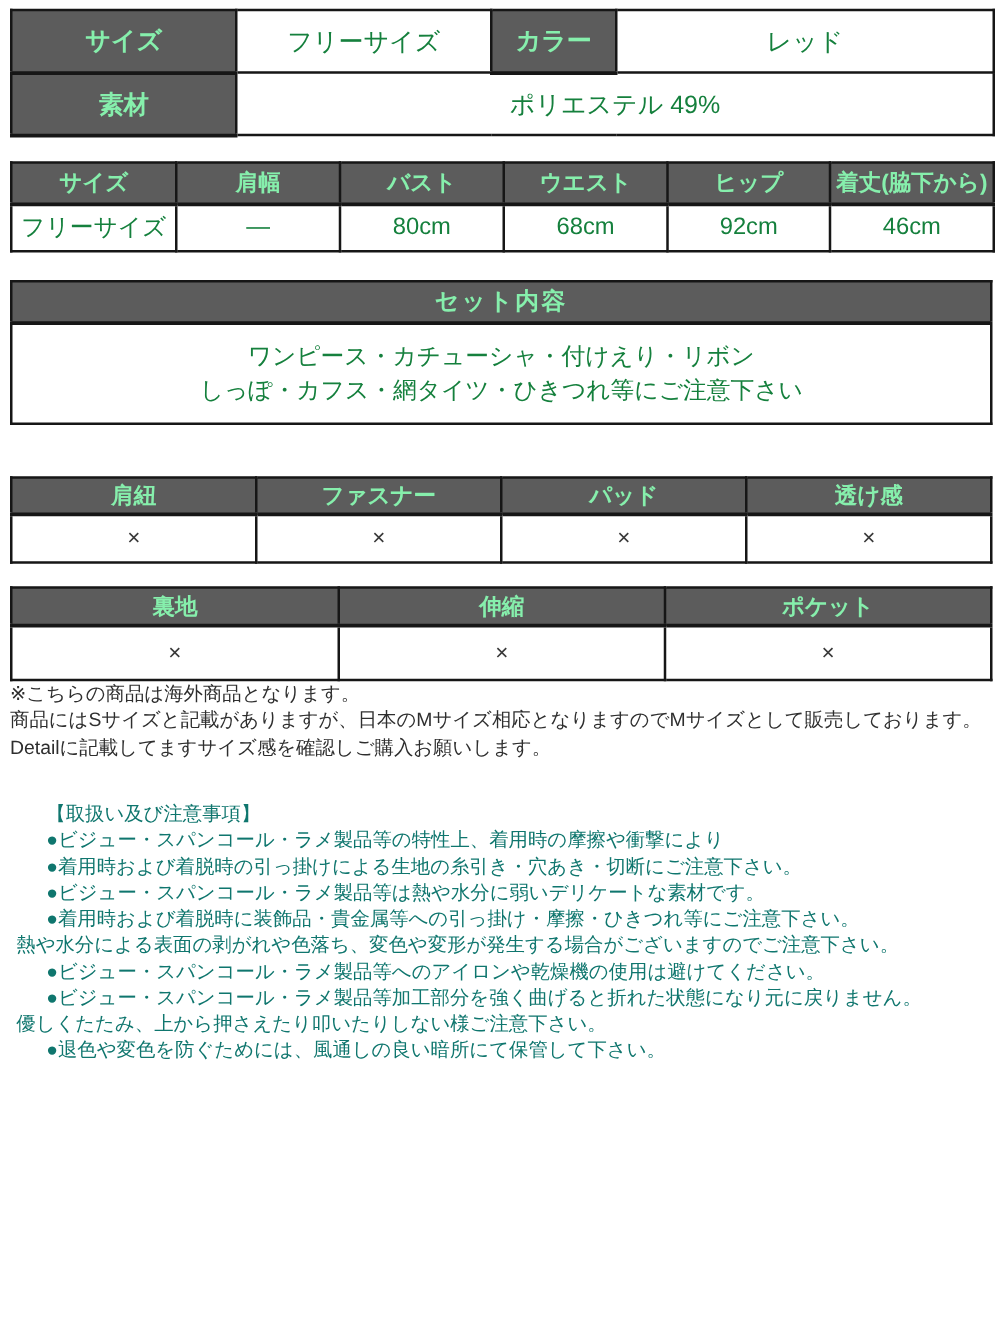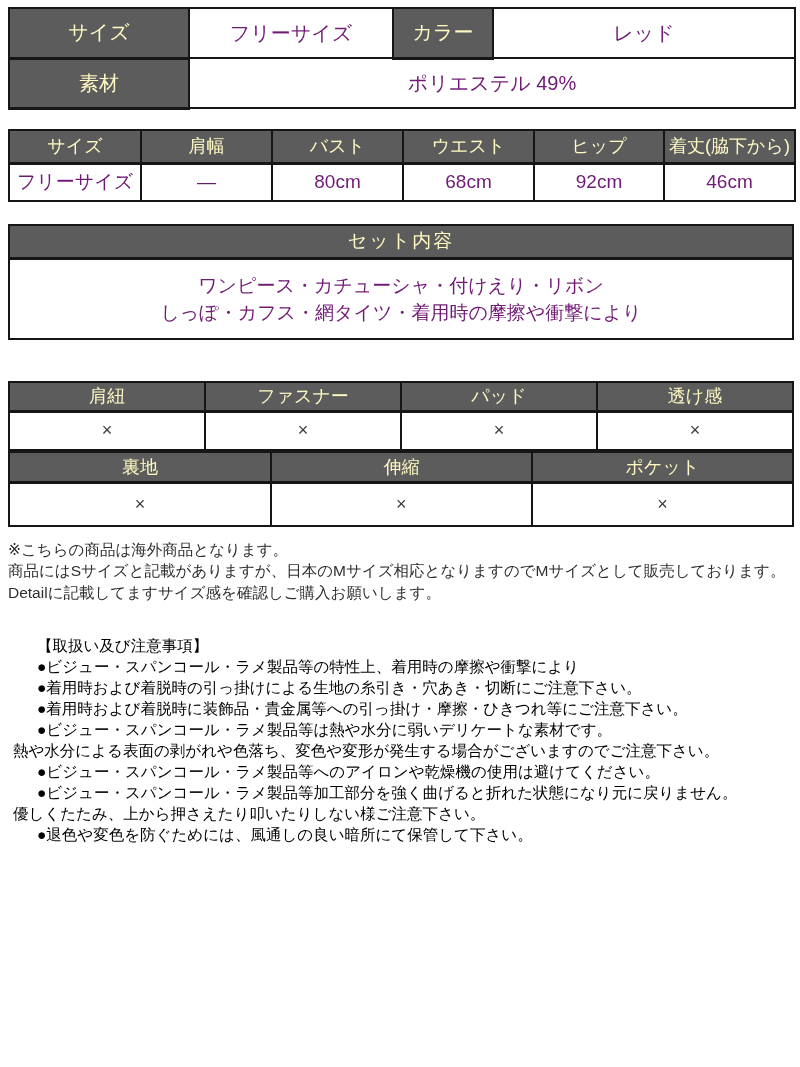--- a/index.html
+++ b/index.html
@@ -8,50 +8,50 @@
     width: 800px; height: 1067px;
     font-family: "Liberation Sans", "DejaVu Sans", sans-serif;
     color: #333333;
     overflow: hidden;
   }
   .wrap { padding: 7px 6px 0 8px; }
 
   table { border-collapse: collapse; width: 786px; table-layout: fixed; }
   th, td { border: 2px solid #161616; text-align: center; vertical-align: middle; }
   th {
-    background: #5c5c5c; color: #fef9c3;
-    font-weight: 400; font-size: 19px;
+    background: #5c5c5c; color: #86efac;
+    font-weight: 700; font-size: 19px;
     border-bottom-width: 3px;
   }
-  td { background: #ffffff; color: #701a75; }
+  td { background: #ffffff; color: #15803d; }
 
   
   .spec-table td, .spec-table th { height: 50px; font-size: 20px; }
 
   
   .measure-table { margin-top: 19px; }
   .measure-table th { height: 34px; font-size: 18px; }
   .measure-table td { height: 37px; font-size: 19px; }
 
   
   .set-table { margin-top: 22px; padding-left: 31px; }
   .set-table th { height: 34px; font-size: 19px; letter-spacing: 2px; }
   .set-table td { height: 80px; font-size: 19px; line-height: 27px; border-radius: 17px; }
 
   
   .feat-a { margin-top: 41px; }
   .feat-a th { height: 30px; font-size: 18px; }
   .feat-a td { height: 38px; font-size: 18px; color: #3a3a3a; }
-  .feat-b { margin-top: 0; }
+  .feat-b { margin-top: 18px; }
   .feat-b th { height: 31px; font-size: 18px; }
   .feat-b td { height: 43px; font-size: 18px; color: #3a3a3a; }
 
   
-  .notes { margin-top: 12px; font-size: 15.5px; line-height: 21.5px; color: #2e2e2e; }
-  .care  { margin-top: 32px; font-size: 15.5px; line-height: 21px;   color: #000000; }
+  .notes { font-size: 15.5px; line-height: 21.5px; color: #2e2e2e; }
+  .care  { margin-top: 32px; font-size: 15.5px; line-height: 21px;   color: #0f766e; }
   .care .indent { padding-left: 29px; }
   .care .plain  { padding-left: 5px; }
 </style>
 </head>
 <body>
 
 <div class="wrap">
 
   <table class="spec-table">
     <colgroup>
@@ -104,21 +104,21 @@
   </table>
 
   <table class="set-table">
     <tbody>
       <tr>
         <th>セット内容</th>
       </tr>
       <tr>
         <td>
           <div>ワンピース・カチューシャ・付けえり・リボン</div>
-          <div>しっぽ・カフス・網タイツ・着用時の摩擦や衝撃により</div>
+          <div>しっぽ・カフス・網タイツ・ひきつれ等にご注意下さい</div>
         </td>
       </tr>
     </tbody>
   </table>
 
   <table class="feat-a">
     <colgroup>
       <col style="width:25%">
         <col style="width:25%">
         <col style="width:25%">
@@ -163,22 +163,22 @@
   <div class="notes">
     <div>※こちらの商品は海外商品となります。</div>
     <div>商品にはSサイズと記載がありますが、日本のMサイズ相応となりますのでMサイズとして販売しております。</div>
     <div>Detailに記載してますサイズ感を確認しご購入お願いします。</div>
   </div>
 
   <div class="care">
     <div class="indent">【取扱い及び注意事項】</div>
     <div class="indent">●ビジュー・スパンコール・ラメ製品等の特性上、着用時の摩擦や衝撃により</div>
     <div class="indent">●着用時および着脱時の引っ掛けによる生地の糸引き・穴あき・切断にご注意下さい。</div>
+    <div class="indent">●ビジュー・スパンコール・ラメ製品等は熱や水分に弱いデリケートな素材です。</div>
     <div class="indent">●着用時および着脱時に装飾品・貴金属等への引っ掛け・摩擦・ひきつれ等にご注意下さい。</div>
-    <div class="indent">●ビジュー・スパンコール・ラメ製品等は熱や水分に弱いデリケートな素材です。</div>
     <div class="plain">熱や水分による表面の剥がれや色落ち、変色や変形が発生する場合がございますのでご注意下さい。</div>
     <div class="indent">●ビジュー・スパンコール・ラメ製品等へのアイロンや乾燥機の使用は避けてください。</div>
     <div class="indent">●ビジュー・スパンコール・ラメ製品等加工部分を強く曲げると折れた状態になり元に戻りません。</div>
     <div class="plain">優しくたたみ、上から押さえたり叩いたりしない様ご注意下さい。</div>
     <div class="indent">●退色や変色を防ぐためには、風通しの良い暗所にて保管して下さい。</div>
   </div>
 
 </div>
 
 </body></html>

